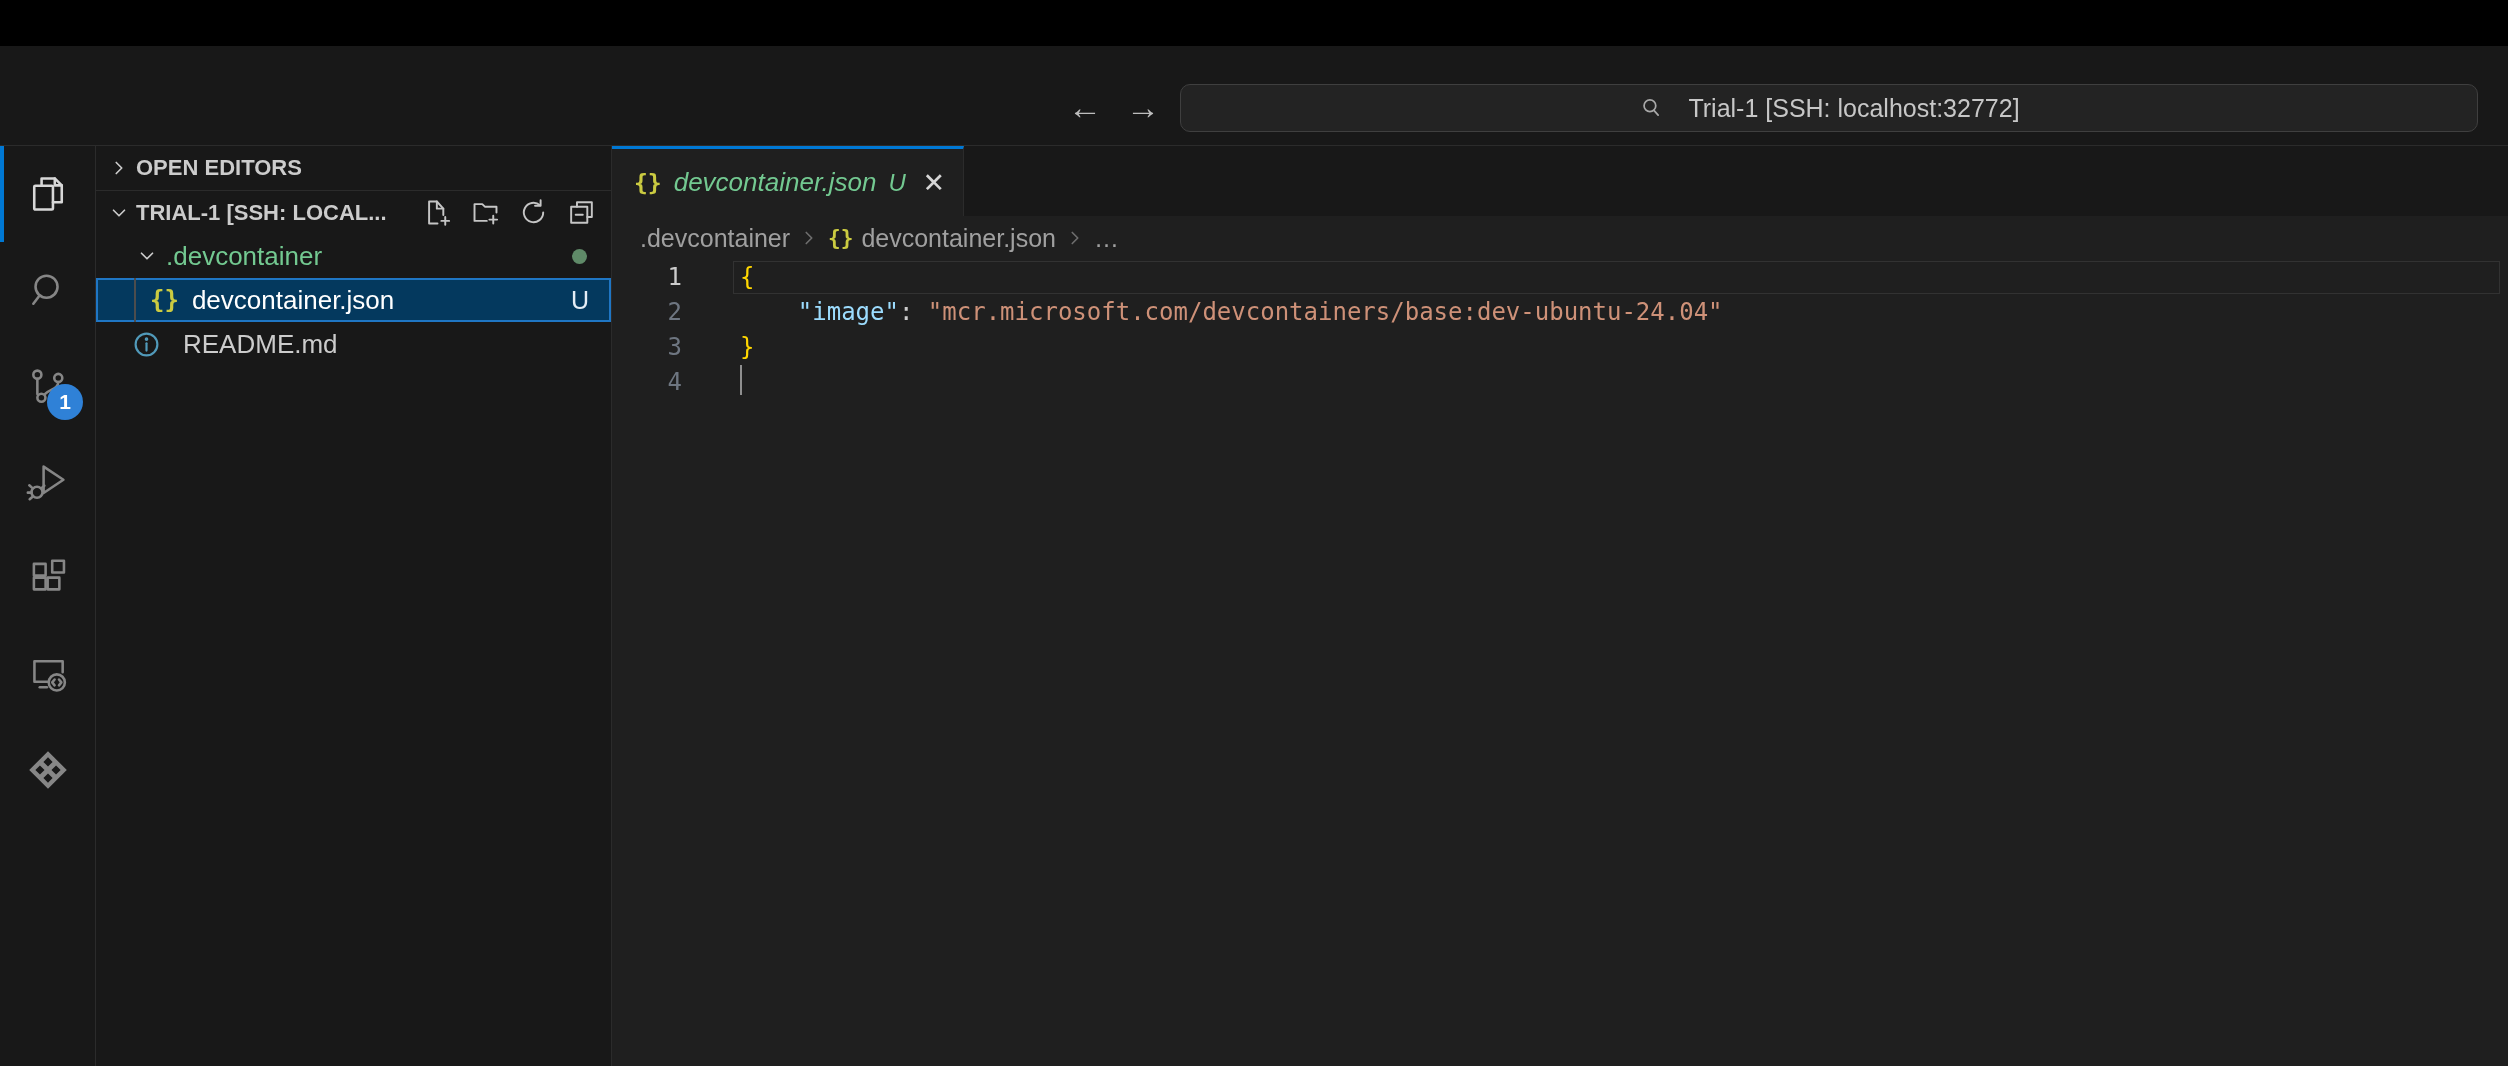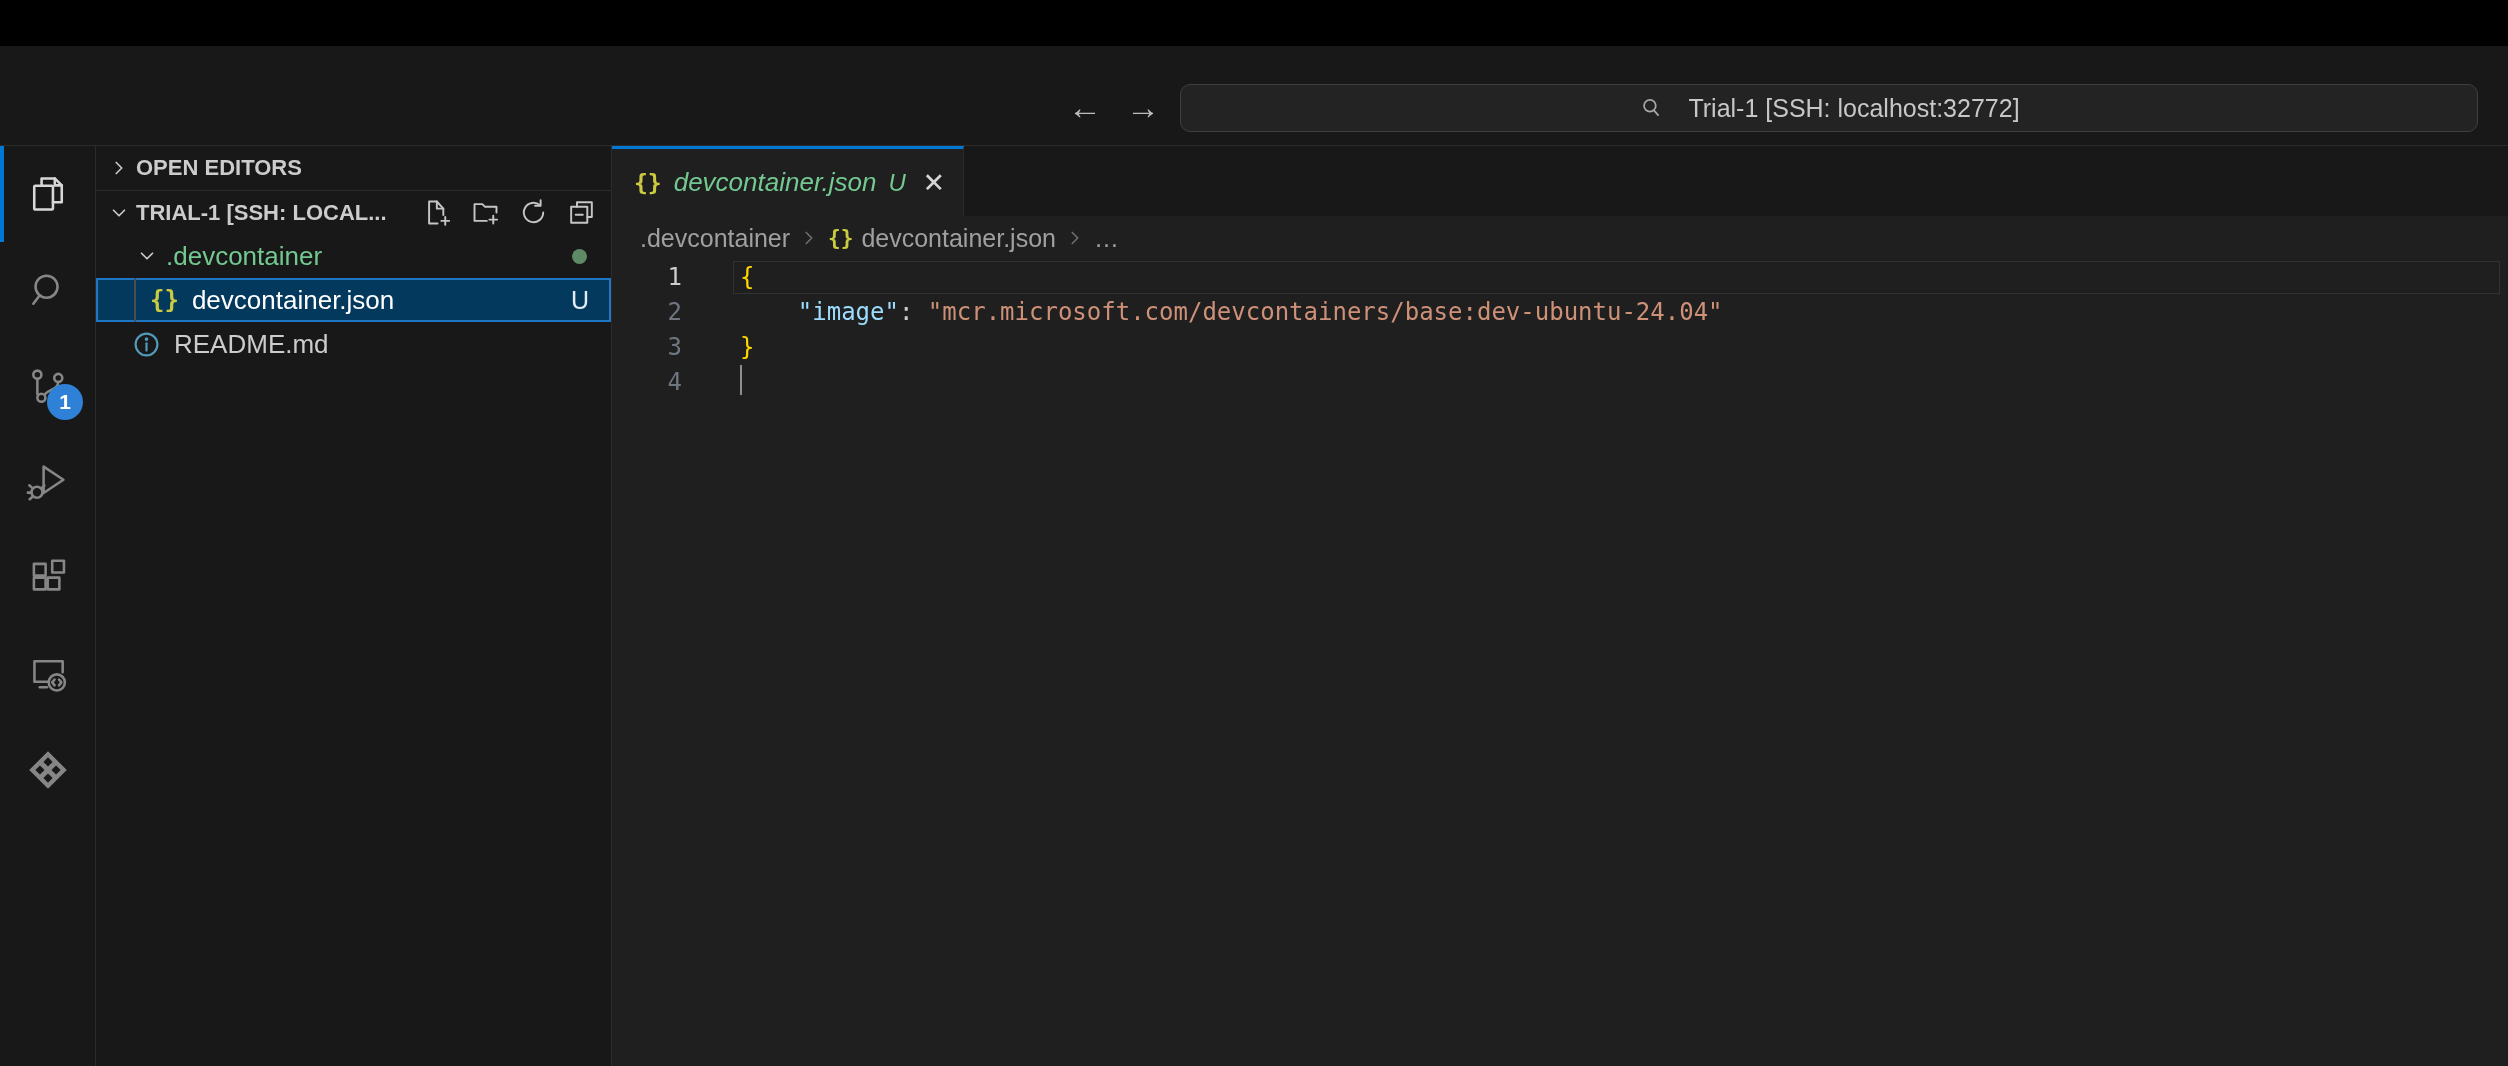--- a/index.html
+++ b/index.html
@@ -44,21 +44,21 @@
   .row-folder { padding-left:40px; }
   .folder-name { color:#73c991; margin-left:8px; }
   .dot-badge { margin-left:auto; margin-right:24px; width:15px; height:15px; border-radius:50%; background:#5f8a68; }
   .row-selected { background:#04395e; outline:2px solid #1f76c4; outline-offset:-2px; }
   .indent-guide { position:absolute; left:38px; top:0; bottom:0; width:2px; background:#4d4d4d; }
   .json-glyph { font-family:"DejaVu Sans Mono", monospace; font-weight:700; color:#cbcb41; font-size:24px; }
   .row-selected .json-glyph { margin-left:54px; }
   .file-name { color:#ffffff; margin-left:13px; }
   .u-badge { margin-left:auto; margin-right:22px; color:#e4edf6; font-size:25px; }
   .row-readme { padding-left:36px; color:#cccccc; }
-  .readme-name { margin-left:13px; }
+  .readme-name { margin-left:22px; }
 
   
   .editor-area { flex:1; display:flex; flex-direction:column; background:#1f1f1f; min-width:0; }
   .tabstrip { height:70px; background:#181818; display:flex; }
   .tab { width:352px; background:#1f1f1f; border-top:3px solid #0078d4; border-right:1px solid #2b2b2b;
          display:flex; align-items:center; padding:0 18px 0 22px; }
   .tab .json-glyph { font-size:23px; }
   .tab-label { color:#73c991; font-style:italic; font-size:26px; margin-left:12px; }
   .tab-ubadge { color:#73c991; font-style:italic; font-size:24px; margin-left:12px; }
   .tab-close { margin-left:auto; color:#d6d6d6; font-size:27px; }

